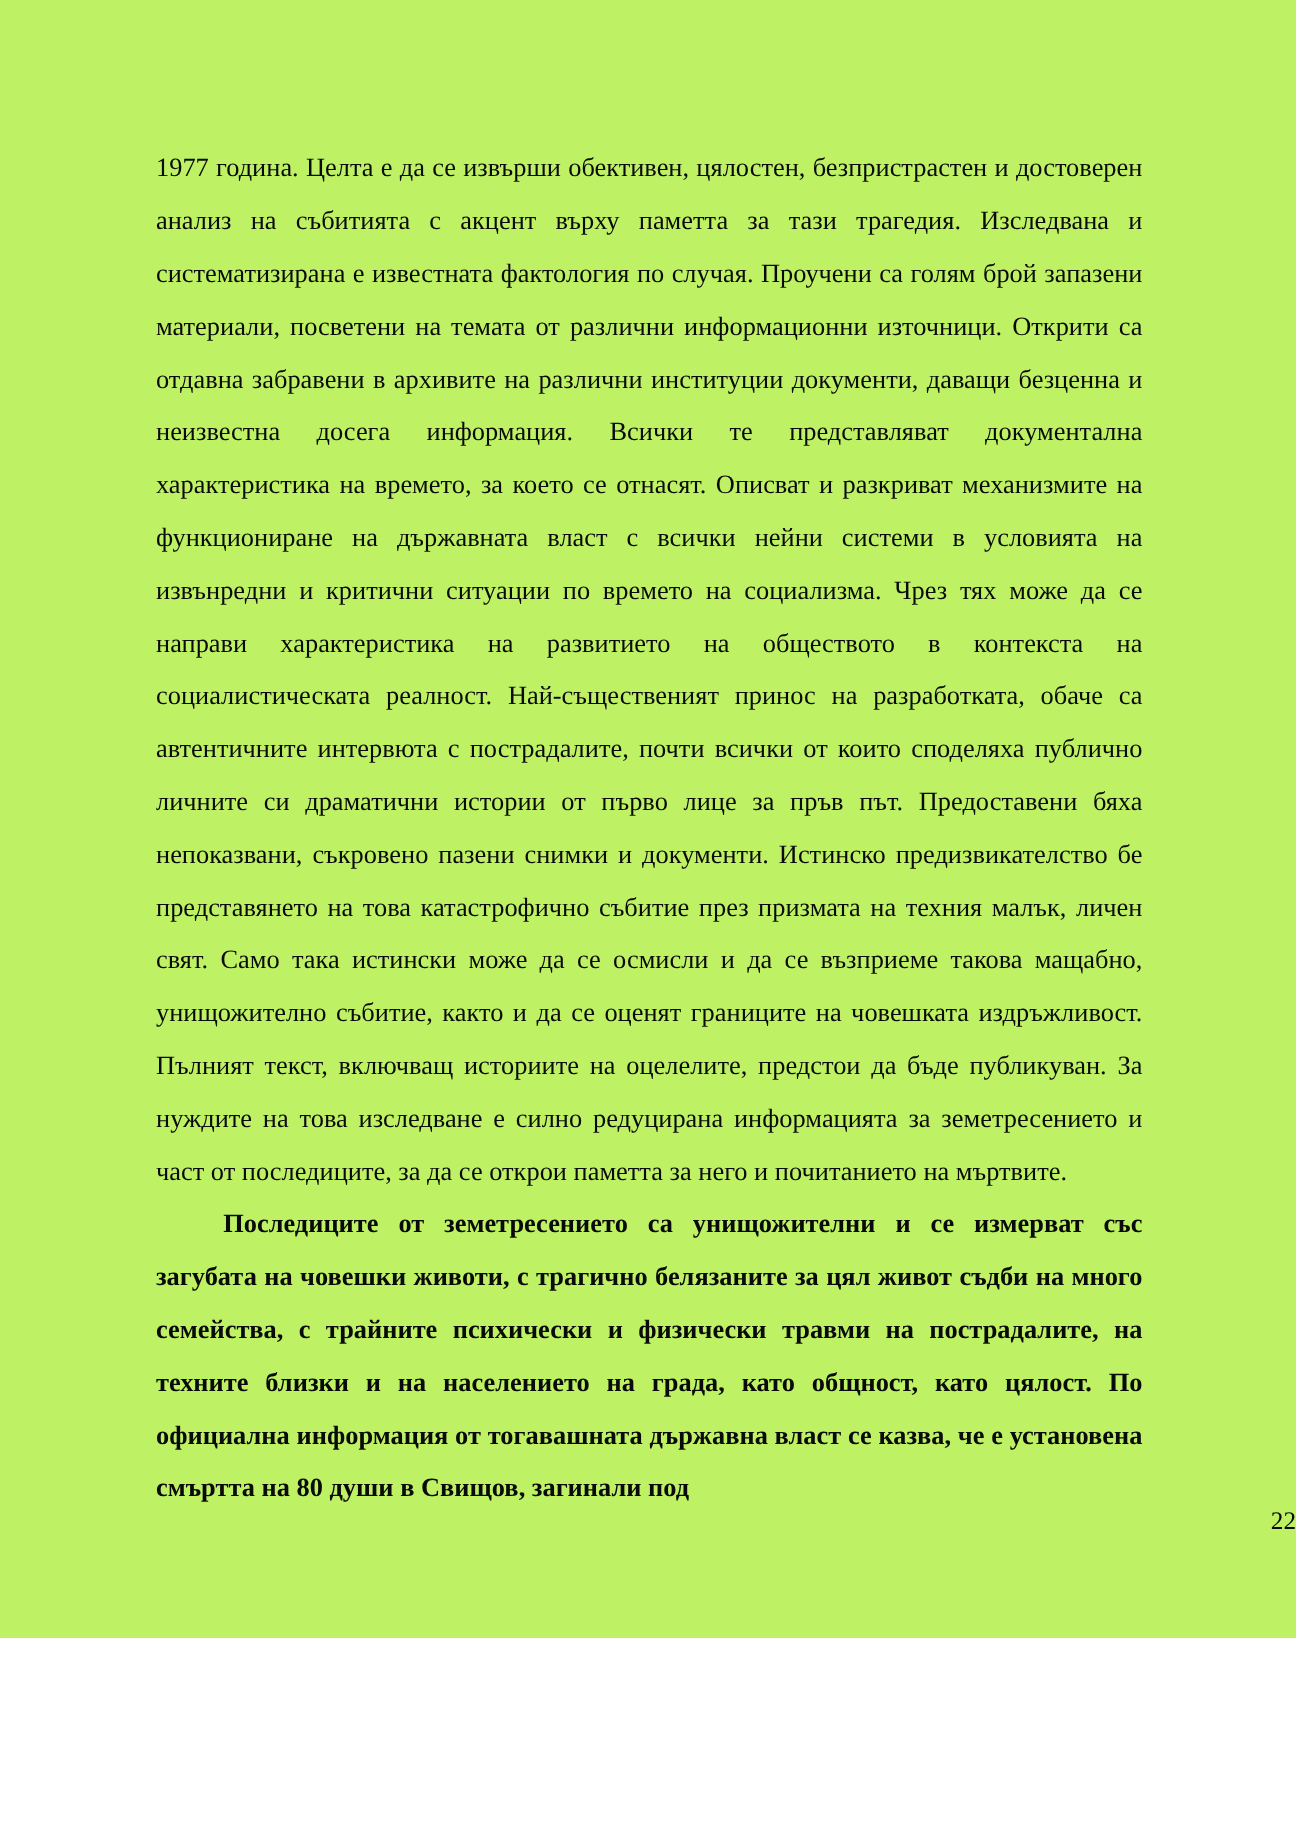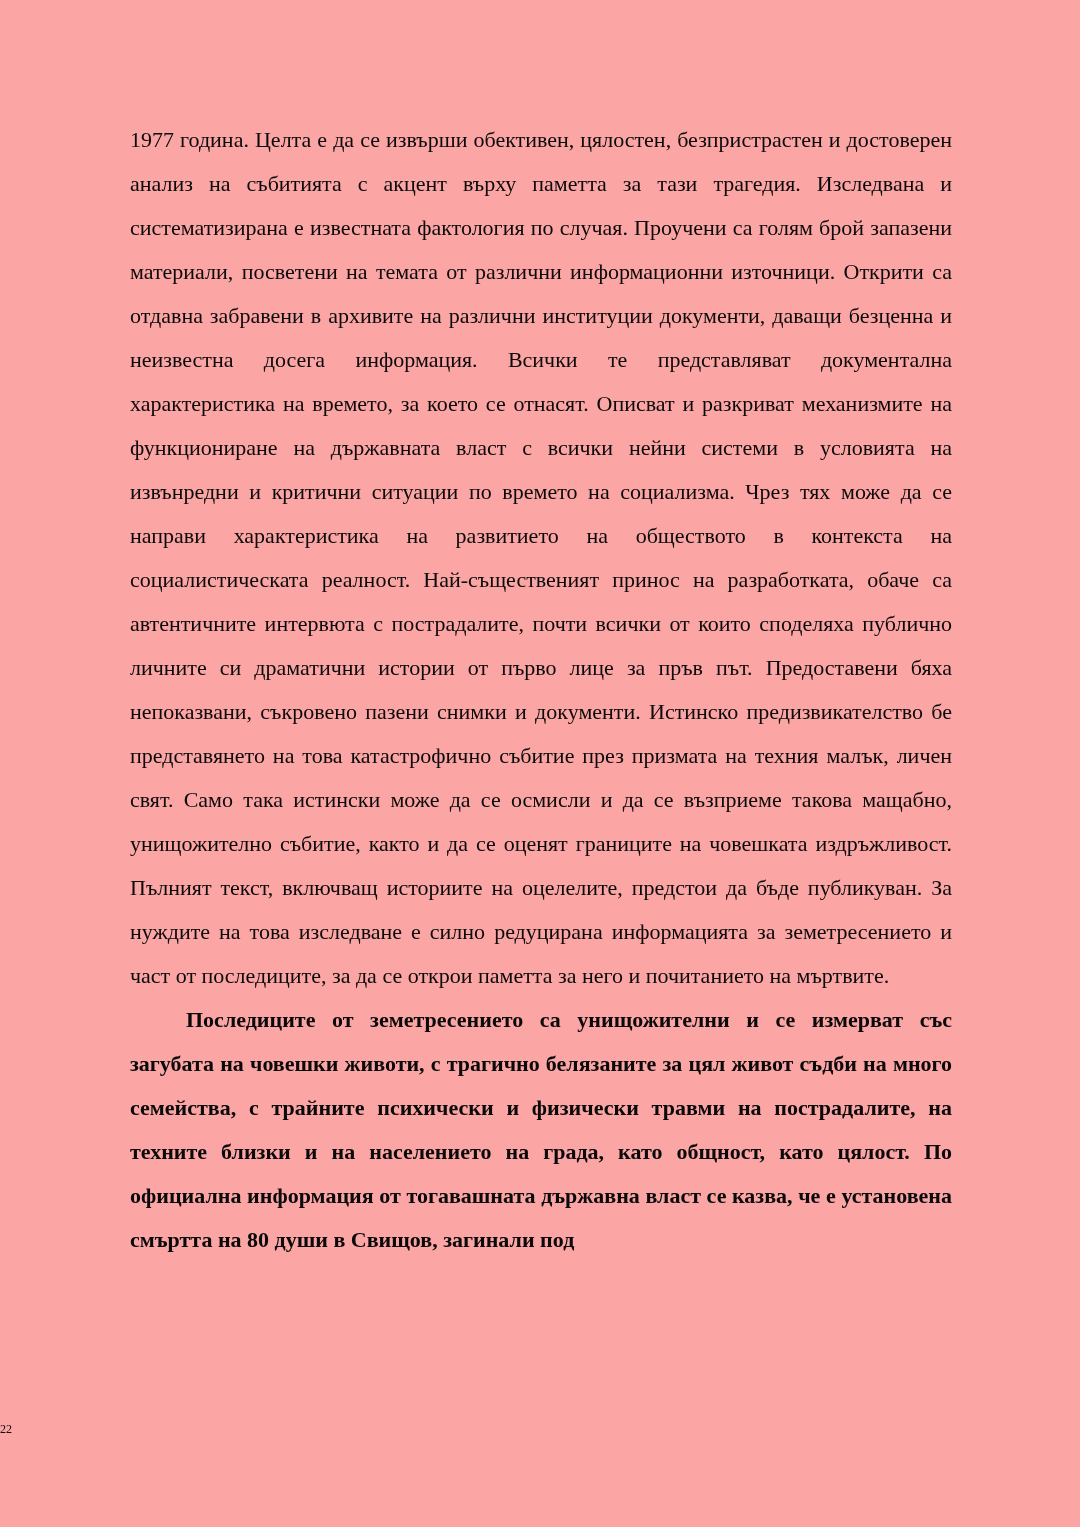--- a/index.html
+++ b/index.html
@@ -3,23 +3,23 @@
 <meta charset="utf-8">
 <style>
   html, body {
     margin: 0;
     padding: 0;
     background: #ffffff;
   }
   .page {
     position: relative;
     width: 1080px;
-    height: 1527px;
+    height: 1365px;
     margin: 0 auto;
-    background: #fca5a5;
+    background: #bef264;
     box-sizing: border-box;
     overflow: hidden;
     font-family: "Liberation Serif", "DejaVu Serif", serif;
     color: #0a0a0a;
   }
   .text-block {
     position: absolute;
     top: 118px;
     left: 130px;
     width: 822px;
@@ -33,22 +33,22 @@
   }
   .text-block p.indented {
     text-indent: 56px;
     font-weight: bold;
   }
   .page-footer {
     position: absolute;
     left: 0;
     right: 0;
     bottom: 88px;
-    text-align: left;
-    font-size: 12px;
+    text-align: right;
+    font-size: 21px;
     line-height: 20px;
     color: #0a0a0a;
   }
 </style>
 </head>
 <body>
 
 <div class="page">
   <div class="text-block">
     <p>1977 година. Целта е да се извърши обективен, цялостен, безпристрастен и достоверен анализ на събитията с акцент върху паметта за тази трагедия. Изследвана и систематизирана е известната фактология по случая. Проучени са голям брой запазени материали, посветени на темата от различни информационни източници. Открити са отдавна забравени в архивите на различни институции документи, даващи безценна и неизвестна досега информация. Всички те представляват документална характеристика на времето, за което се отнасят. Описват и разкриват механизмите на функциониране на държавната власт с всички нейни системи в условията на извънредни и критични ситуации по времето на социализма. Чрез тях може да се направи характеристика на развитието на обществото в контекста на социалистическата реалност. Най-същественият принос на разработката, обаче са автентичните интервюта с пострадалите, почти всички от които споделяха публично личните си драматични истории от първо лице за пръв път. Предоставени бяха непоказвани, съкровено пазени снимки и документи. Истинско предизвикателство бе представянето на това катастрофично събитие през призмата на техния малък, личен свят. Само така истински може да се осмисли и да се възприеме такова мащабно, унищожително събитие, както и да се оценят границите на човешката издръжливост. Пълният текст, включващ историите на оцелелите, предстои да бъде публикуван. За нуждите на това изследване е силно редуцирана информацията за земетресението и част от последиците, за да се открои паметта за него и почитанието на мъртвите.</p>

